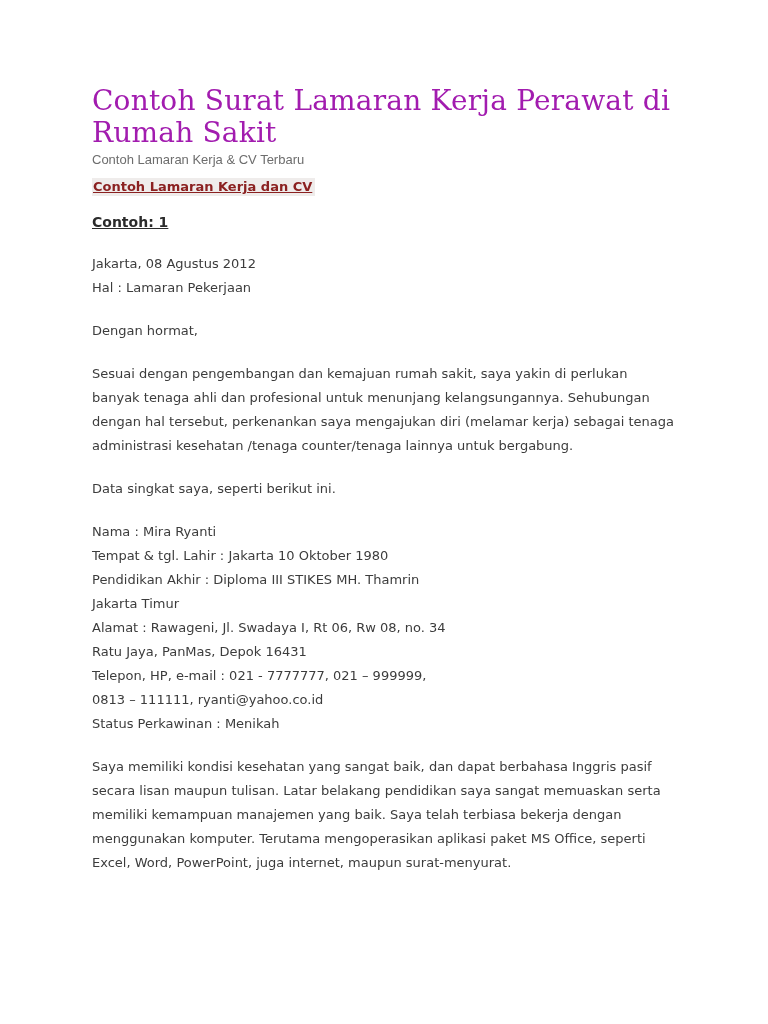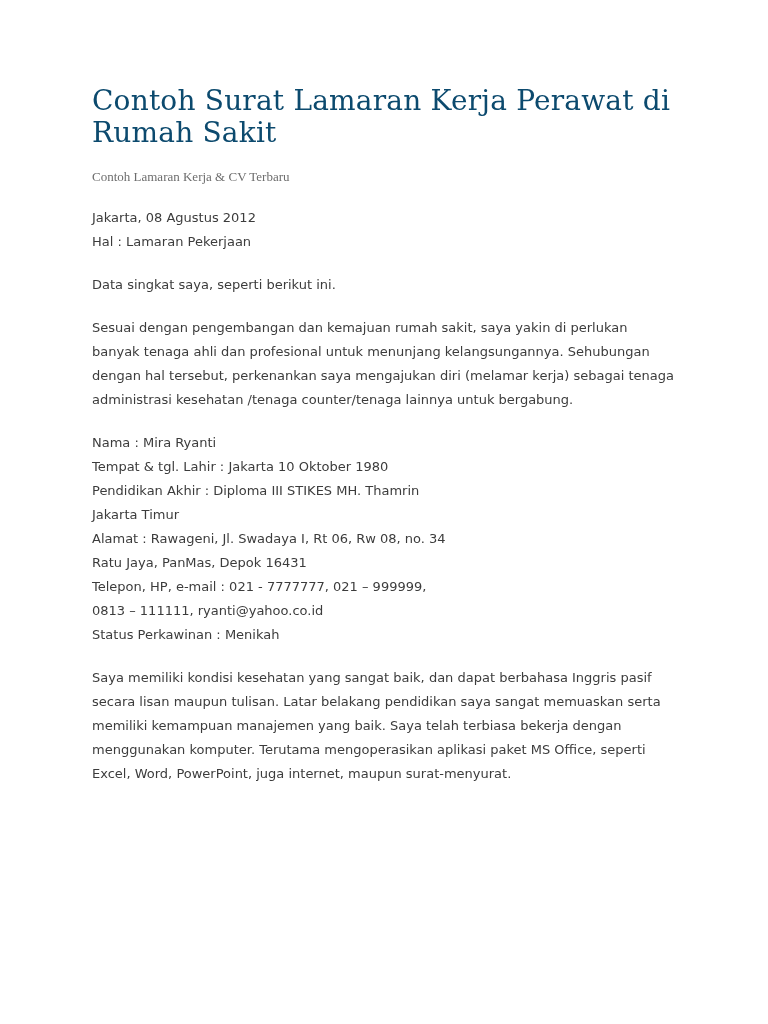--- a/index.html
+++ b/index.html
@@ -21,27 +21,27 @@
     left: 92px;
     top: 85px;
     width: 588px;
   }
   .doc-title {
     margin: 0;
     font-family: "DejaVu Serif", "Liberation Serif", serif;
     font-weight: 400;
     font-size: 28px;
     line-height: 32px;
-    color: #0c4a6e;
+    color: #a21caf;
     white-space: pre-line;
     letter-spacing: 0.2px;
   }
   .doc-subtitle {
-    margin-top: 20px;
-    font-family: Liberation Serif, serif;
+    margin-top: 3px;
+    font-family: Liberation Sans, sans-serif;
     font-size: 13px;
     line-height: 16px;
     color: #6d6d6d;
   }
   .category-link {
     display: inline-block;
     margin-top: 10px;
     padding: 1px 3px 1px 1px;
     background: #efeceb;
     font-size: 13px;
@@ -74,30 +74,35 @@
 <body>
 
 <div class="page">
   <div class="content">
 
     <h1 class="doc-title">Contoh Surat Lamaran Kerja Perawat di
 Rumah Sakit</h1>
 
     <div class="doc-subtitle">Contoh Lamaran Kerja &amp; CV Terbaru</div>
 
+    <div>
+      <a class="category-link">Contoh Lamaran Kerja dan CV</a>
+    </div>
 
+    <div class="example-heading">Contoh: 1</div>
 
     <div class="letter-body">
       <p>Jakarta, 08 Agustus 2012
 Hal : Lamaran Pekerjaan</p>
-      <p>Data singkat saya, seperti berikut ini.</p>
+      <p>Dengan hormat,</p>
       <p>Sesuai dengan pengembangan dan kemajuan rumah sakit, saya yakin di perlukan
 banyak tenaga ahli dan profesional untuk menunjang kelangsungannya. Sehubungan
 dengan hal tersebut, perkenankan saya mengajukan diri (melamar kerja) sebagai tenaga
 administrasi kesehatan /tenaga counter/tenaga lainnya untuk bergabung.</p>
+      <p>Data singkat saya, seperti berikut ini.</p>
       <p>Nama : Mira Ryanti
 Tempat &amp; tgl. Lahir : Jakarta 10 Oktober 1980
 Pendidikan Akhir : Diploma III STIKES MH. Thamrin
 Jakarta Timur
 Alamat : Rawageni, Jl. Swadaya I, Rt 06, Rw 08, no. 34
 Ratu Jaya, PanMas, Depok 16431
 Telepon, HP, e-mail : 021 - 7777777, 021 – 999999,
 0813 – 111111, ryanti@yahoo.co.id
 Status Perkawinan : Menikah</p>
       <p>Saya memiliki kondisi kesehatan yang sangat baik, dan dapat berbahasa Inggris pasif

